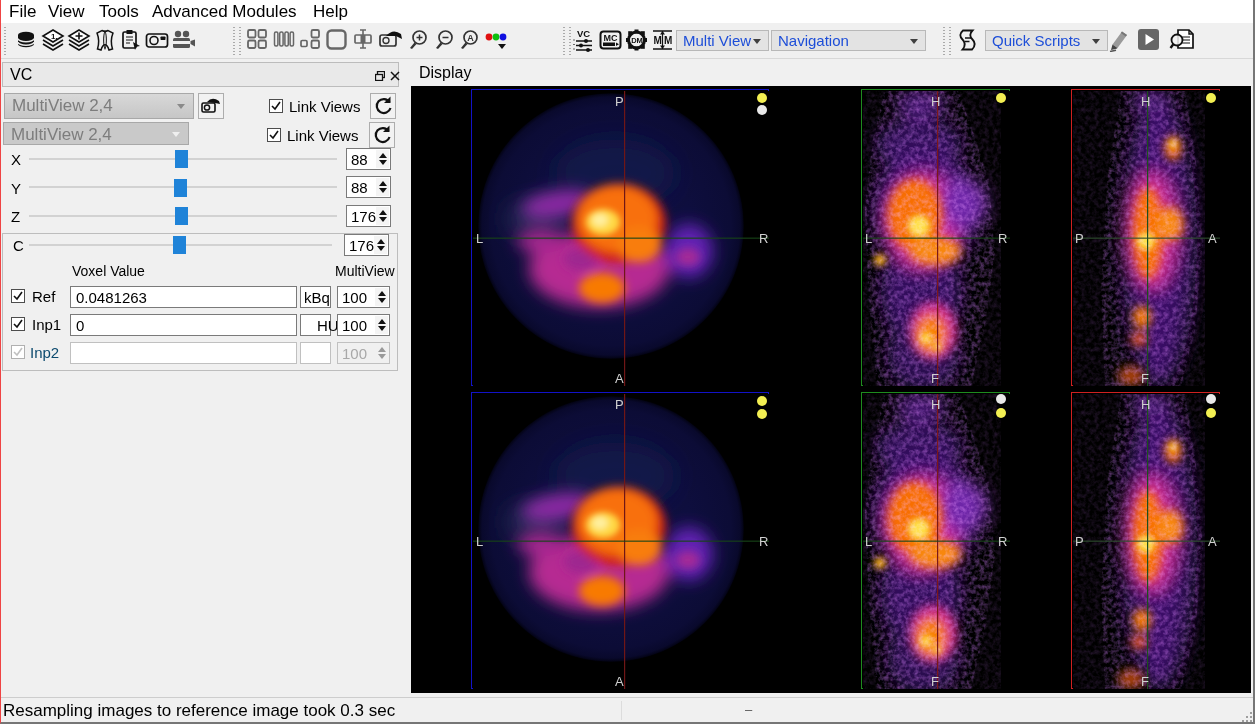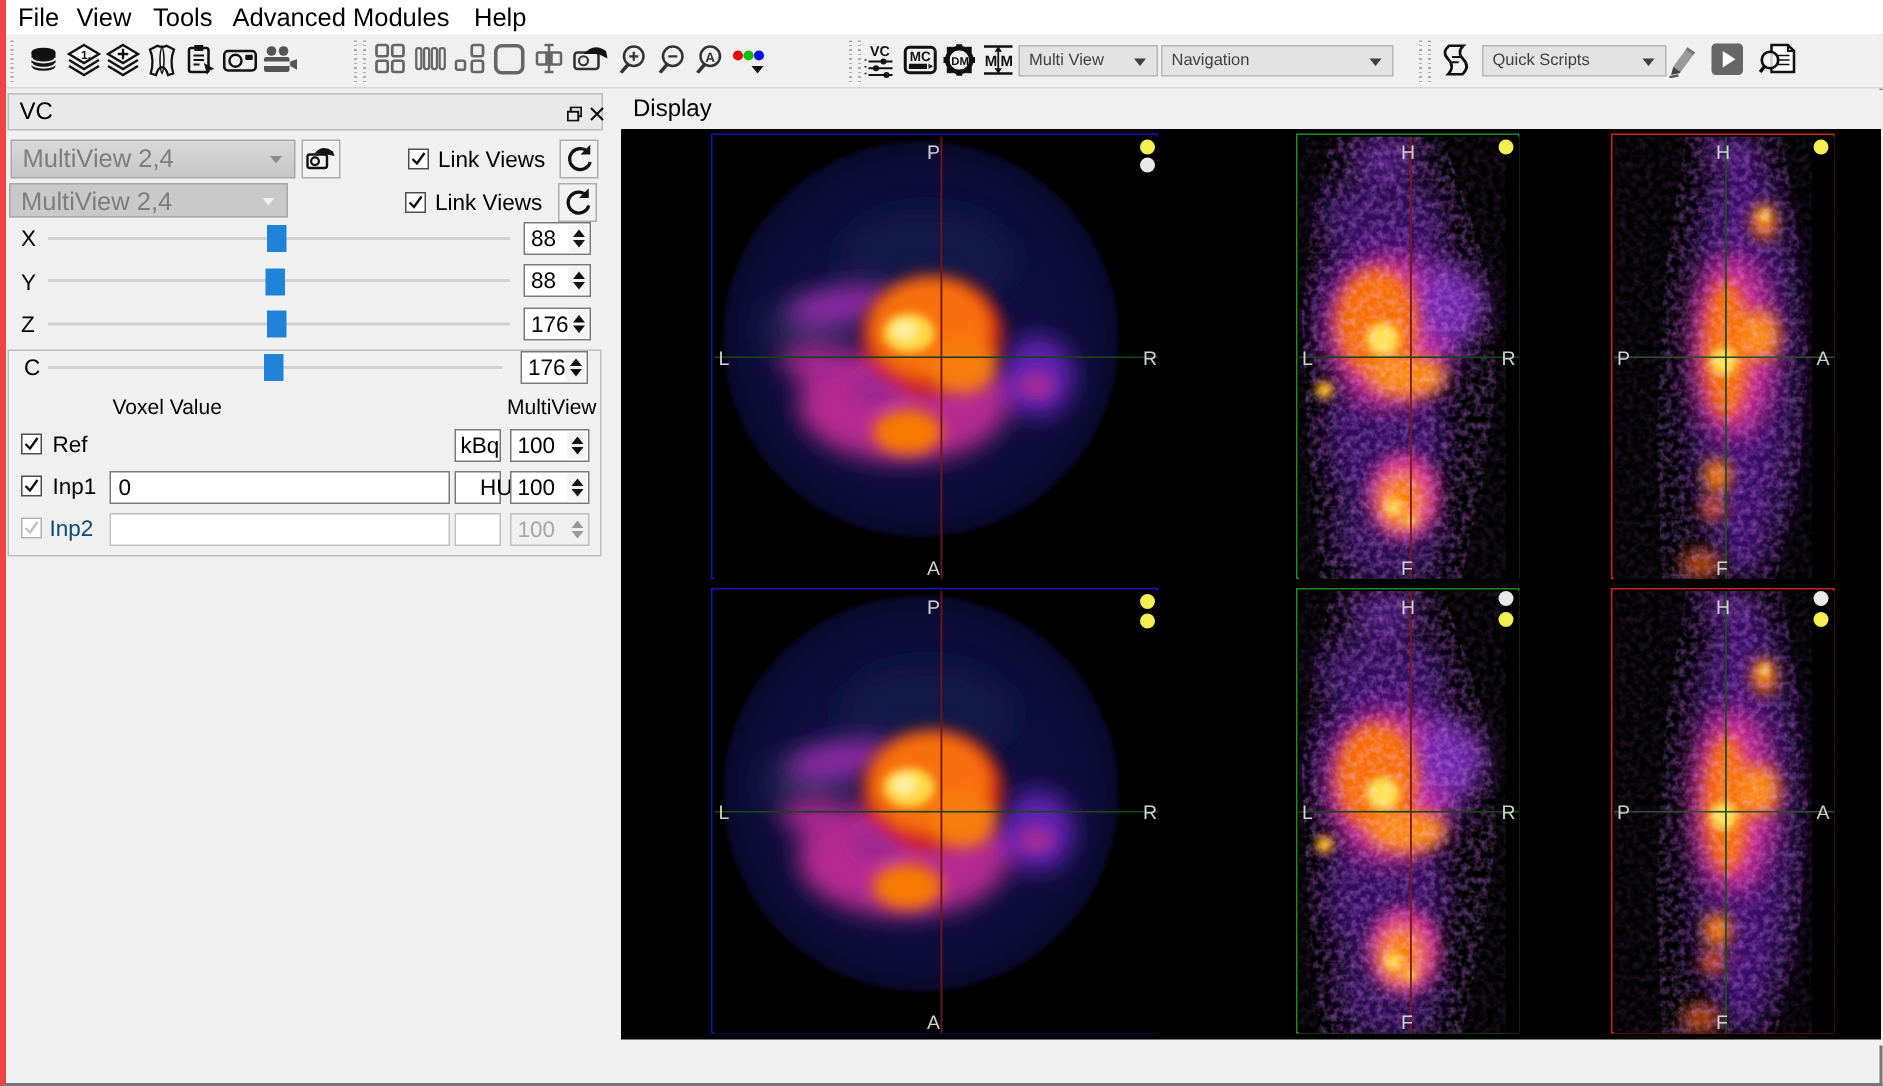--- a/index.html
+++ b/index.html
@@ -1,29 +1,29 @@
 <!DOCTYPE html>
 <html><head>
 <meta charset="utf-8">
 <style>
 * { margin:0; padding:0; box-sizing:border-box; }
 html,body { width:1255px; height:724px; overflow:hidden; background:#f0f0f0;
   font-family:"Liberation Sans", sans-serif; }
 #win { position:absolute; left:0; top:0; width:1255px; height:724px;
-  border-left:4px solid #ef4444; border-right:2px solid #767676; border-bottom:2px solid #767676;
+  border-left:1px solid #ef4444; border-right:2px solid #767676; border-bottom:2px solid #767676;
   background:#f0f0f0; }
 #menubar { position:absolute; left:0; top:0; width:1252px; height:23px; background:#ffffff; }
 .mitem { position:absolute; top:2px; font-size:17px; color:#000; }
 #toolbar { position:absolute; left:0; top:23px; width:1252px; height:36px; background:#f0f0f0;
   border-bottom:1px solid #d8d8d8; }
 .sep { position:absolute; top:4px; height:28px; width:2px;
   background-image:repeating-linear-gradient(to bottom,#aaa 0 1px,transparent 1px 3px); }
 .ticon { position:absolute; top:5px; }
 .tbtn-combo { position:absolute; top:7px; height:21px; background:#e3e3e3; border:1px solid #b8b8b8;
-  font-size:11px; color:#404040; padding-left:6px; line-height:19px; }
+  font-size:15px; color:#1d4ed8; padding-left:6px; line-height:19px; }
 .combo-arrow { position:absolute; width:0; height:0; border-left:4px solid transparent;
   border-right:4px solid transparent; border-top:5px solid #404040; }
 #mainarea { position:absolute; left:0; top:60px; width:1252px; height:637px; background:#f0f0f0; }
 
 #vc-title { position:absolute; left:1px; top:2px; width:397px; height:25px; background:#e9e9e9;
   border:1px solid #bcbcbc; }
 #vc-title span.t { position:absolute; left:7px; top:3px; font-size:16px; color:#000; }
 #vc-body { position:absolute; left:0; top:27px; width:399px; height:610px; }
 .cbox { position:absolute; width:186px; height:24px; border:1px solid #a8a8a8;
   background:linear-gradient(#d8d8d8,#c6c6c6); color:#7d7d7d; font-size:17px;
@@ -311,20 +311,21 @@
           </span></div>
 
       <span class="lbl" style="left:71px; top:176px; font-size:14px;">Voxel Value</span>
       <span class="lbl" style="left:334px; top:176px; font-size:14px;">MultiView</span>
       <div class="chk" style="left:10px; top:202px;">
           <svg width="12" height="12" viewBox="0 0 12 12">
             <path d="M2 6 L5 9 L10 2" stroke="#111" stroke-width="1.6" fill="none"></path>
           </svg>
         </div>
       <span class="lbl" style="left:31px; top:201px;">Ref</span>
+      <div class="tbox" style="left:69px; top:199px; width:227px;">0.0481263</div>
       <div class="tbox" style="left:299px; top:199px; width:31px; padding-left:3px;">kBq</div>
       <div class="spin" style="left:336px; top:199px; width:53px;">100<span class="arrows">
             <span class="up"></span>
             <span class="dn"></span>
           </span></div>
       <div class="chk" style="left:10px; top:230px;">
           <svg width="12" height="12" viewBox="0 0 12 12">
             <path d="M2 6 L5 9 L10 2" stroke="#111" stroke-width="1.6" fill="none"></path>
           </svg>
         </div>
@@ -533,13 +534,28 @@
           </svg>
         <span class="vlab" style="left:69px; top:4px;">H</span>
         <span class="vlab" style="left:69px; top:281px;">F</span>
         <span class="vlab" style="left:3px; top:141px;">P</span>
         <span class="vlab" style="left:136px; top:141px;">A</span>
         <div class="dot" style="left:134px; top:1px; background:#e9e9e9;"></div>
         <div class="dot" style="left:134px; top:15px; background:#f3ef52;"></div>
       </div>
     </div>
   </div>
+  <div id="statusbar">
+    <span class="msg">Resampling images to reference image took 0.3 sec</span>
+    <div style="position:absolute;left:620px;top:3px;width:1px;height:19px;background:#dcdcdc;"></div>
+    <span style="position:absolute;left:744px;top:4px;font-size:13px;color:#555;">–</span>
+    <svg style="position:absolute;left:1240px;top:14px;" width="12" height="10" viewBox="0 0 12 10">
+      <g fill="#9e9e9e">
+        <rect x="9" y="0" width="2" height="2"></rect>
+        <rect x="5" y="4" width="2" height="2"></rect>
+          <rect x="9" y="4" width="2" height="2"></rect>
+        <rect x="1" y="8" width="2" height="2"></rect>
+          <rect x="5" y="8" width="2" height="2"></rect>
+          <rect x="9" y="8" width="2" height="2"></rect>
+      </g>
+    </svg>
+  </div>
 </div>
 
 </body></html>

